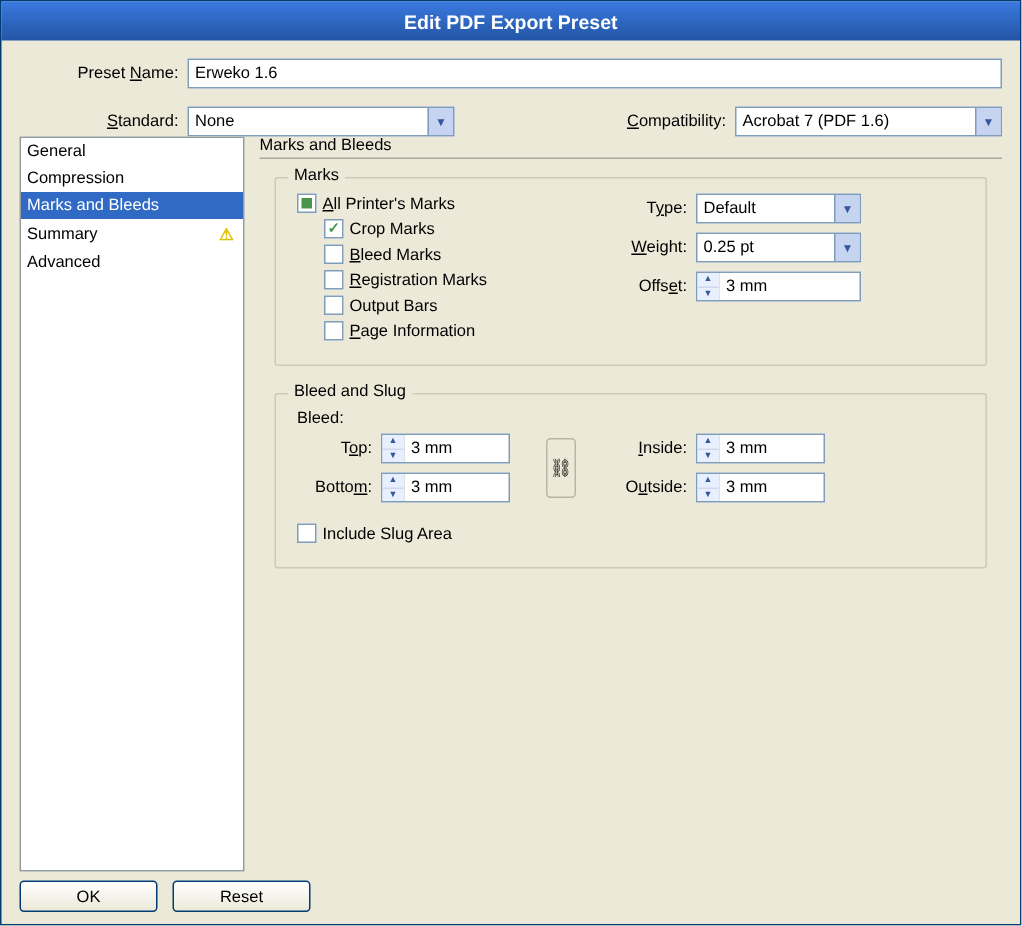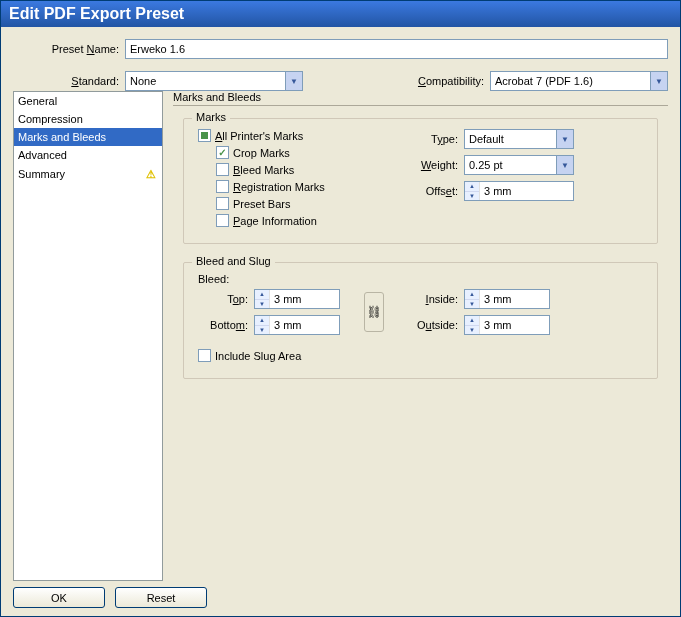--- a/index.html
+++ b/index.html
@@ -19,21 +19,22 @@
     flex-direction: column;
   }
   .titlebar {
     height: 26px;
     background: linear-gradient(to bottom, #3b79e0, #2255a4);
     color: #fff;
     display: flex;
     align-items: center;
     padding: 0 8px;
     font-weight: bold;
-    font-size: 16px;
+    font-size: 13px;
+    justify-content: center;
   }
   .content {
     flex: 1;
     display: flex;
     flex-direction: column;
     padding: 12px 12px 8px 12px;
   }
   .row {
     display: flex;
     align-items: center;
@@ -272,25 +273,25 @@
         <span>Acrobat 7 (PDF 1.6)</span>
         <span class="arrow-btn">▼</span>
       </div>
     </div>
 
     <div class="main-area">
       <div class="sidebar">
         <div class="sidebar-item">General</div>
         <div class="sidebar-item">Compression</div>
         <div class="sidebar-item selected">Marks and Bleeds</div>
-        <div class="sidebar-item">Advanced</div>
         <div class="sidebar-item warn">
           <span>Summary</span>
           <span class="warn-icon">⚠</span>
         </div>
+        <div class="sidebar-item">Advanced</div>
       </div>
 
       <div class="panel">
         <div class="panel-title">Marks and Bleeds</div>
 
         <div class="groupbox">
           <div class="groupbox-title">Marks</div>
           <div class="marks-flex">
             <div class="marks-left">
               <div class="check-row">
@@ -305,21 +306,21 @@
                 <div class="check-row">
                   <span class="checkbox"></span>
                   <span><span class="ul-char">B</span>leed Marks</span>
                 </div>
                 <div class="check-row">
                   <span class="checkbox"></span>
                   <span><span class="ul-char">R</span>egistration Marks</span>
                 </div>
                 <div class="check-row">
                   <span class="checkbox"></span>
-                  <span>Preset Bars</span>
+                  <span>Output Bars</span>
                 </div>
                 <div class="check-row">
                   <span class="checkbox"></span>
                   <span><span class="ul-char">P</span>age Information</span>
                 </div>
               </div>
             </div>
             <div class="marks-right">
               <div class="field-row">
                 <div class="field-label">T<span class="ul-char">y</span>pe:</div>

